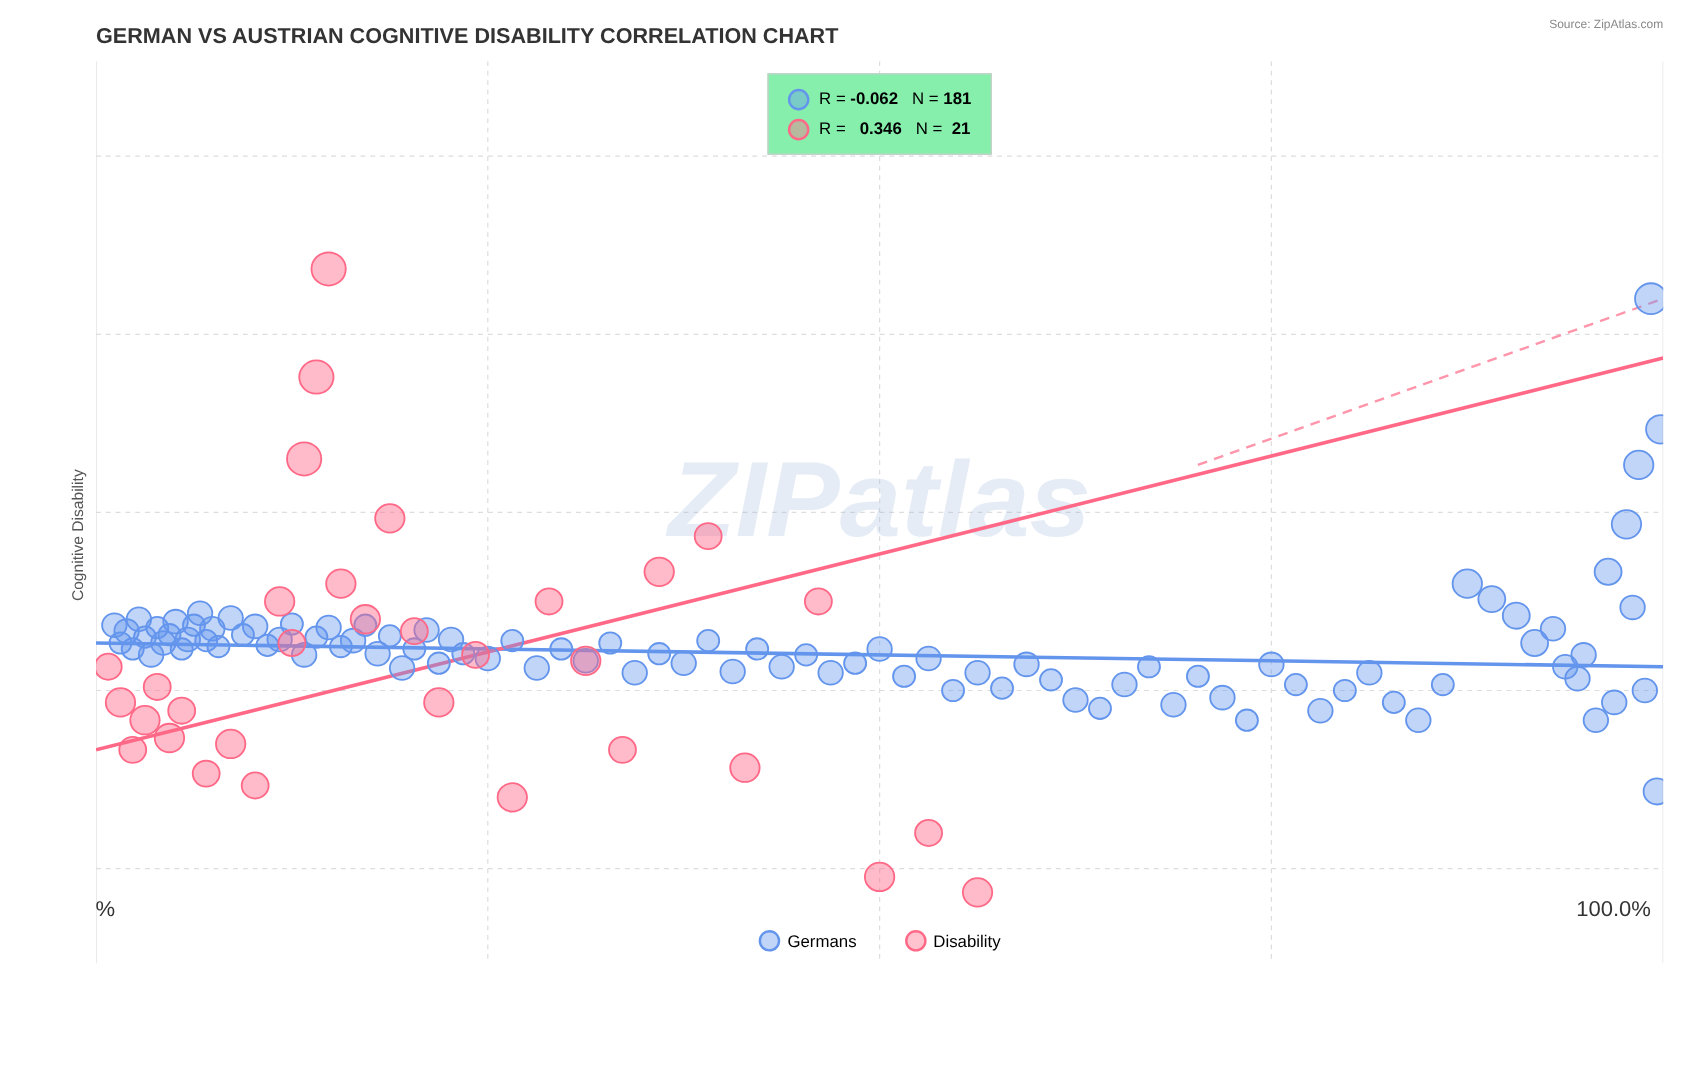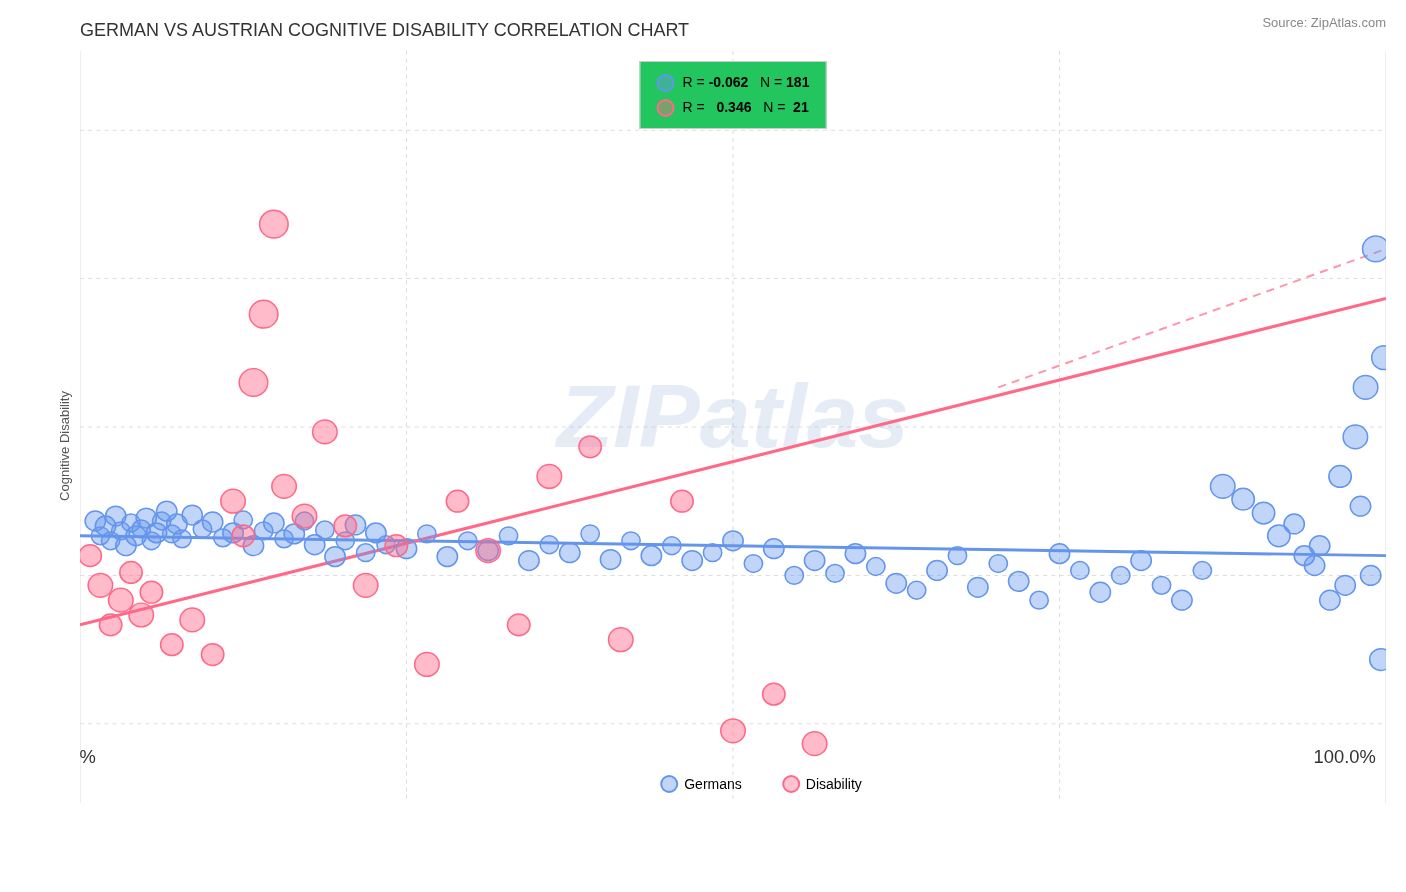--- a/index.html
+++ b/index.html
@@ -11,48 +11,48 @@
       overflow: hidden;
     }
     .chart-container {
       width: 1406px;
       height: 892px;
       position: relative;
       padding: 20px 20px 80px 80px;
     }
     .chart-title {
       font-size: 18px;
-      font-weight: normal;
+      font-weight: bold;
       color: #333;
       margin-bottom: 10px;
       padding-left: 0px;
     }
     .source-label {
       position: absolute;
       top: 15px;
       right: 20px;
-      font-size: 13px;
+      font-size: 10px;
       color: #888;
     }
     .chart-area {
       position: relative;
       width: 100%;
       height: calc(100% - 40px);
     }
     svg.main-chart {
       width: 100%;
       height: 100%;
     }
     .legend-box {
       position: absolute;
       top: 10px;
       left: 50%;
       transform: translateX(-50%);
       border: 1px solid #ccc;
-      background: #22c55e;
+      background: #86efac;
       padding: 8px 16px;
       font-size: 14px;
       line-height: 1.8;
     }
     .legend-row {
       display: flex;
       align-items: center;
       gap: 8px;
     }
     .legend-swatch {
@@ -72,21 +72,20 @@
     }
     .bottom-legend {
       position: absolute;
       bottom: 10px;
       left: 50%;
       transform: translateX(-50%);
       display: flex;
       gap: 40px;
       align-items: center;
       font-size: 14px;
-      margin-left: 28px;
     }
     .bottom-legend-item {
       display: flex;
       align-items: center;
       gap: 6px;
     }
     .y-axis-label {
       position: absolute;
       left: 10px;
       top: 50%;

